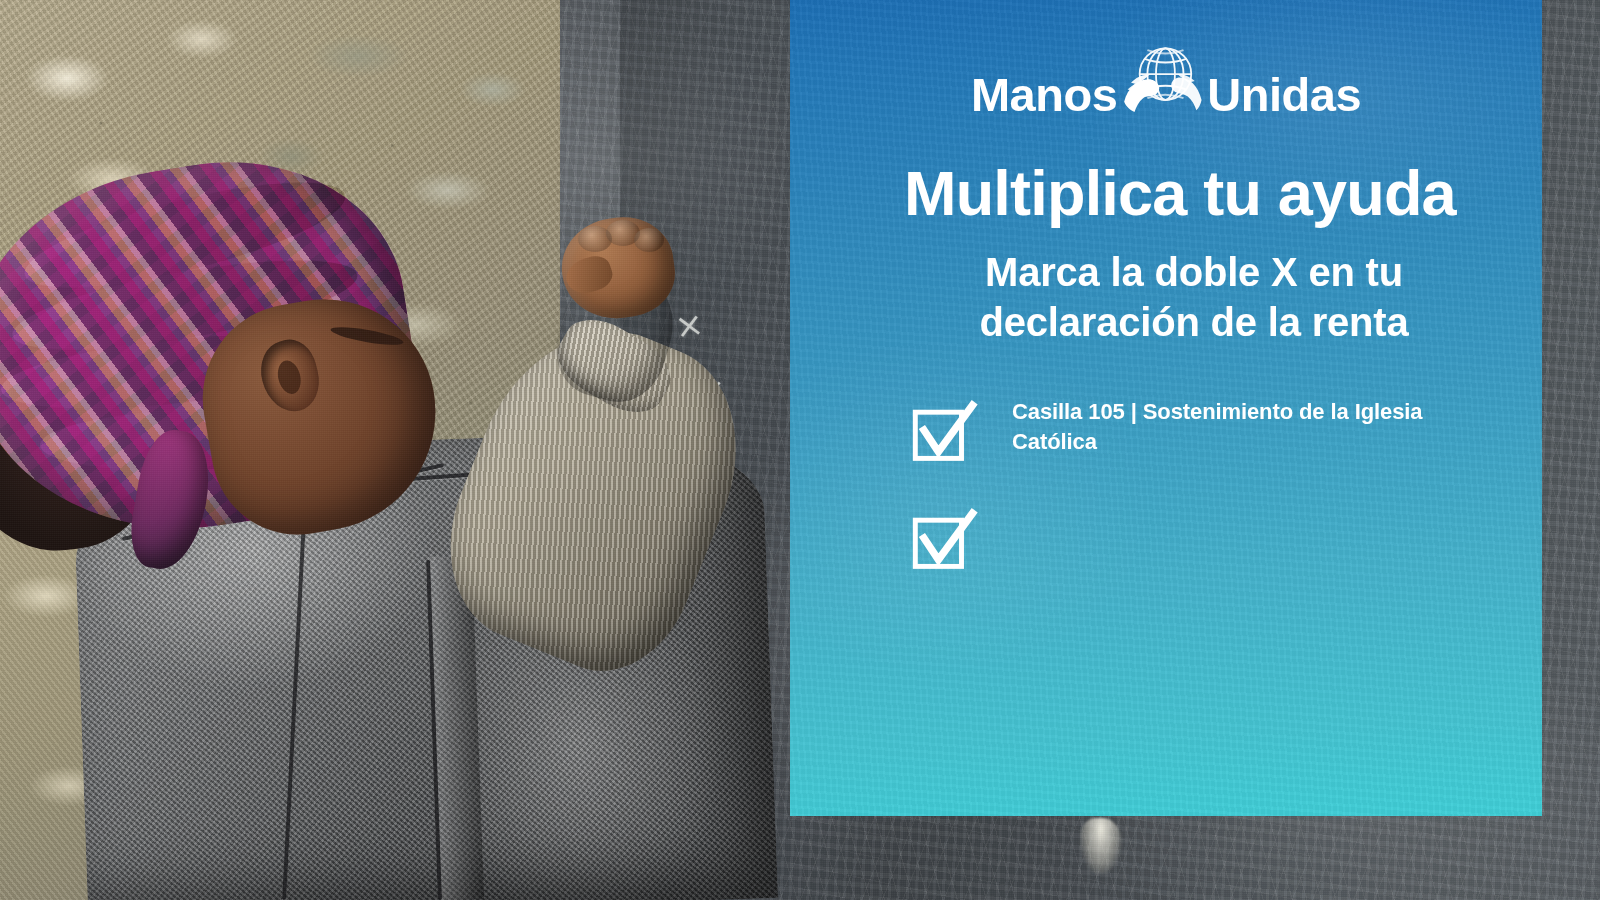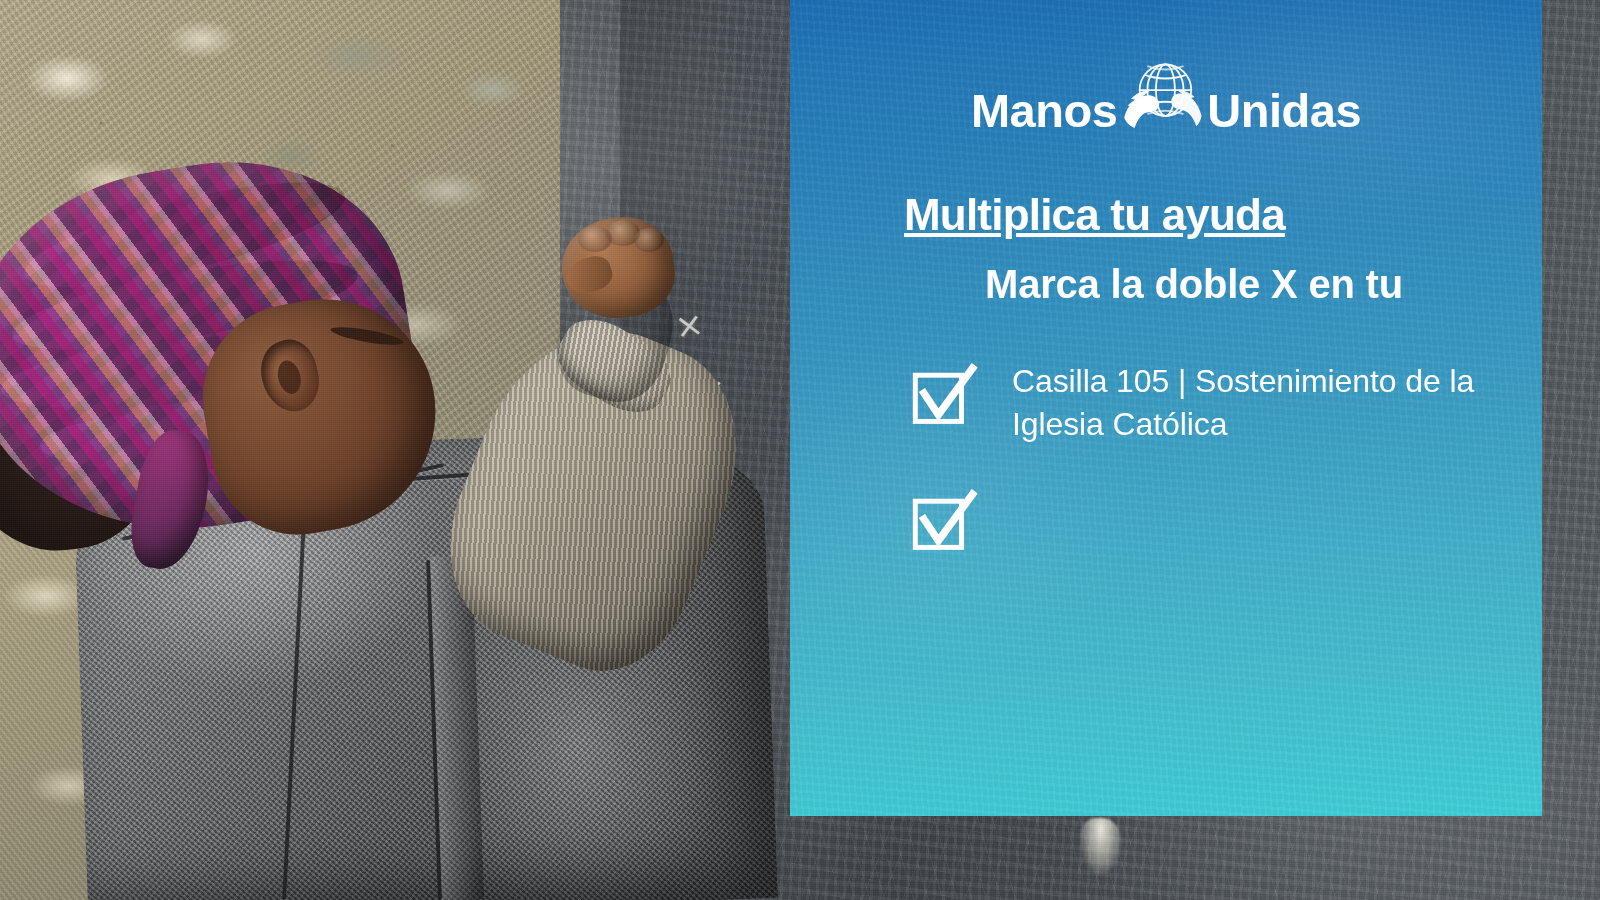--- a/index.html
+++ b/index.html
@@ -369,48 +369,47 @@
     box-sizing: border-box;
     padding: 0 58px;
   }
 
   
   .logo-row {
     display: flex;
     align-items: center;
     justify-content: center;
     gap: 4px;
-    padding-top: 80px;
+    padding-top: 64px;
   }
   .logo-word {
     color: #ffffff;
     font-size: 47px;
     font-weight: bold;
     letter-spacing: -0.5px;
     line-height: 1;
   }
   .logo-mark {
     position: relative;
     width: 86px; height: 86px;
     margin: 0 -2px;
     flex: 0 0 auto;
     align-self: flex-start;
     margin-top: -26px;
   }
 
   
   .headline {
     color: #ffffff;
-    font-size: 44px;
+    font-size: 63px;
     font-weight: bold;
     line-height: 1.05;
     letter-spacing: -0.8px;
-    margin-top: 52px;
+    margin-top: 36px;
     padding-left: 56px;
-    text-decoration: underline;
   }
   .subhead {
     color: #ffffff;
     font-size: 40px;
     font-weight: bold;
     line-height: 1.24;
     letter-spacing: -0.2px;
     margin-top: 22px;
     padding-left: 56px;
   }
@@ -428,22 +427,22 @@
     margin-bottom: 36px;
   }
   .check-box {
     position: relative;
     width: 66px; height: 66px;
     flex: 0 0 auto;
     margin-top: 6px;
   }
   .check-text {
     color: #ffffff;
-    font-size: 32px;
-    font-weight: normal;
+    font-size: 22px;
+    font-weight: bold;
     line-height: 1.34;
     letter-spacing: -0.1px;
     padding-top: 4px;
     max-width: 470px;
   }
 </style>
 </head>
 <body>
 
 <div id="stage">
@@ -523,20 +522,21 @@
             <path d="M88 50 C82 45 74 41 68 42 C72 46 77 49 81 52 Z" fill="#ffffff" opacity="0.9"></path>
           </svg>
         </span>
         <span class="logo-word">Unidas</span>
       </div>
 
       <div class="headline">Multiplica tu ayuda</div>
 
       <div class="subhead">
         <div>Marca la doble X en tu</div>
+        <div>declaración de la renta</div>
       </div>
 
       <div class="checklist">
 
         <div class="check-item">
           <span class="check-box">
             <svg viewBox="0 0 80 80" width="66" height="66" aria-hidden="true">
               <rect x="4" y="16" width="56" height="56" fill="none" stroke="#ffffff" stroke-width="6"></rect>
               <path d="M12 34 L32 64 L76 4" fill="none" stroke="#ffffff" stroke-width="9" stroke-linecap="butt" stroke-linejoin="miter"></path>
             </svg>

